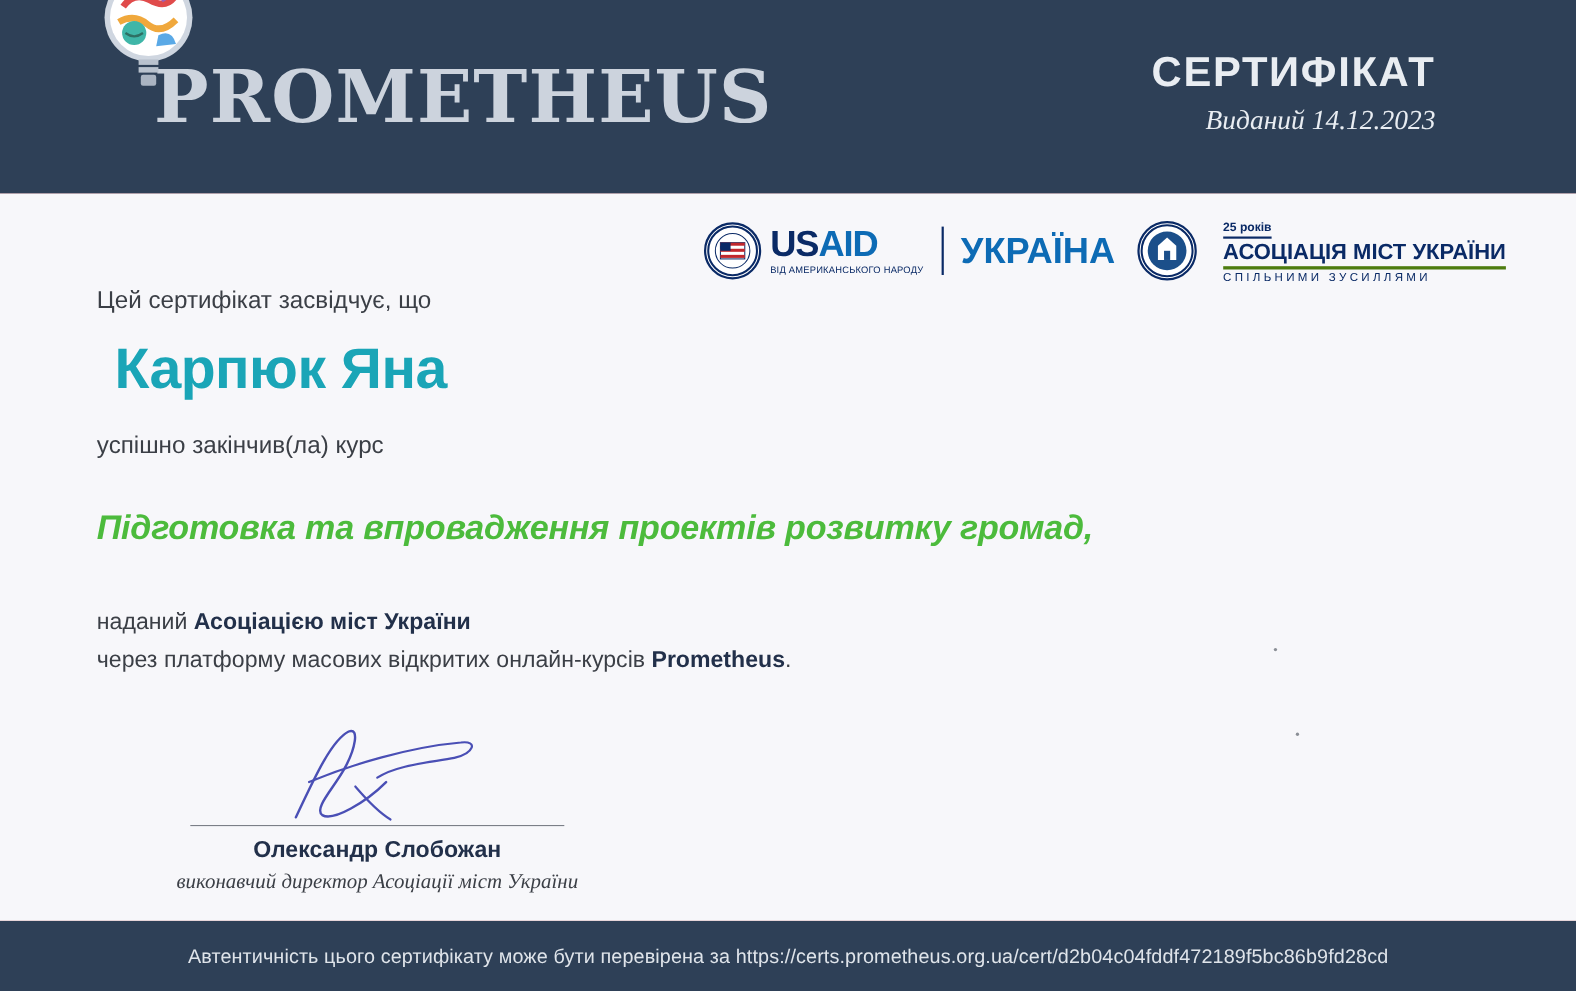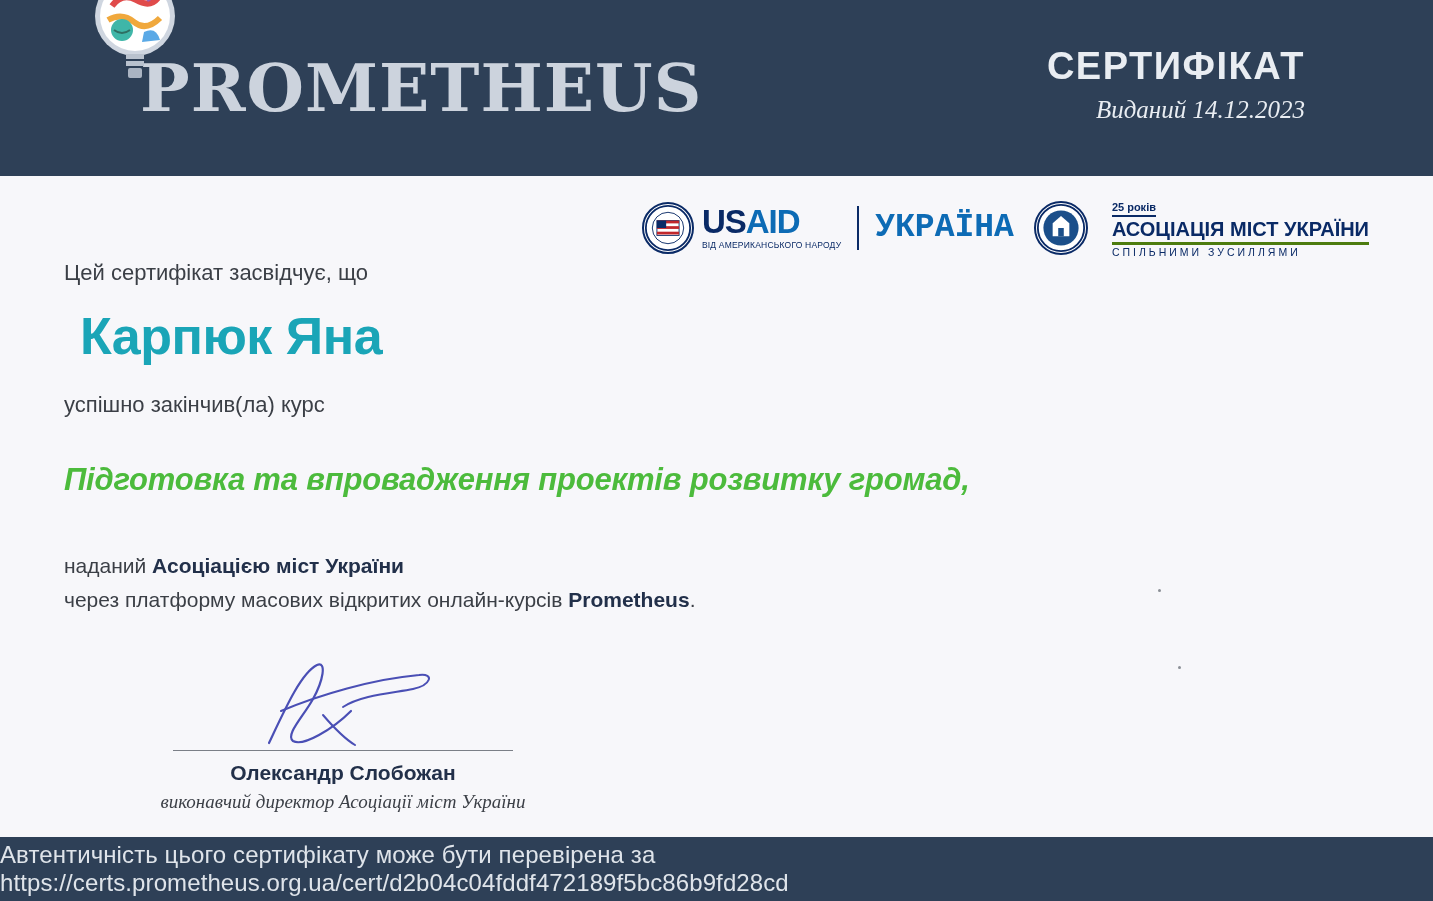--- a/index.html
+++ b/index.html
@@ -71,21 +71,21 @@
     font-size: 25px;
     color: #e9edf2;
     margin-top: 8px;
   }
 
   
   .body {
     position: relative;
     height: 661px;
     background: #f7f7fa;
-    padding: 0 64px;
+    padding: 0 88px;
     box-sizing: border-box;
   }
 
   
   .partner-logos {
     position: absolute;
     right: 64px;
     top: 22px;
     display: flex;
     align-items: center;
@@ -129,21 +129,21 @@
     margin-top: 2px;
     font-weight: normal;
   }
   .usaid-divider {
     width: 2px;
     height: 44px;
     background: #0a2a66;
     margin: 0 8px;
   }
   .ukraine-word {
-    font-family: Liberation Mono, monospace;
+    font-family: Liberation Sans, sans-serif;
     font-weight: bold;
     font-size: 33px;
     color: #0d6bb5;
     letter-spacing: 0px;
     line-height: 1;
   }
   .amu-block {
     display: flex;
     align-items: center;
     gap: 24px;
@@ -278,21 +278,21 @@
   }
 
   
   .footer {
     height: 64px;
     background: #2e4057;
     color: #dfe4ea;
     display: flex;
     align-items: center;
     justify-content: center;
-    font-size: 24px;
+    font-size: 18px;
     letter-spacing: 0.1px;
   }
 </style>
 </head>
 <body>
 
 <div class="certificate">
 
   <div class="header">
     <div class="logo">

